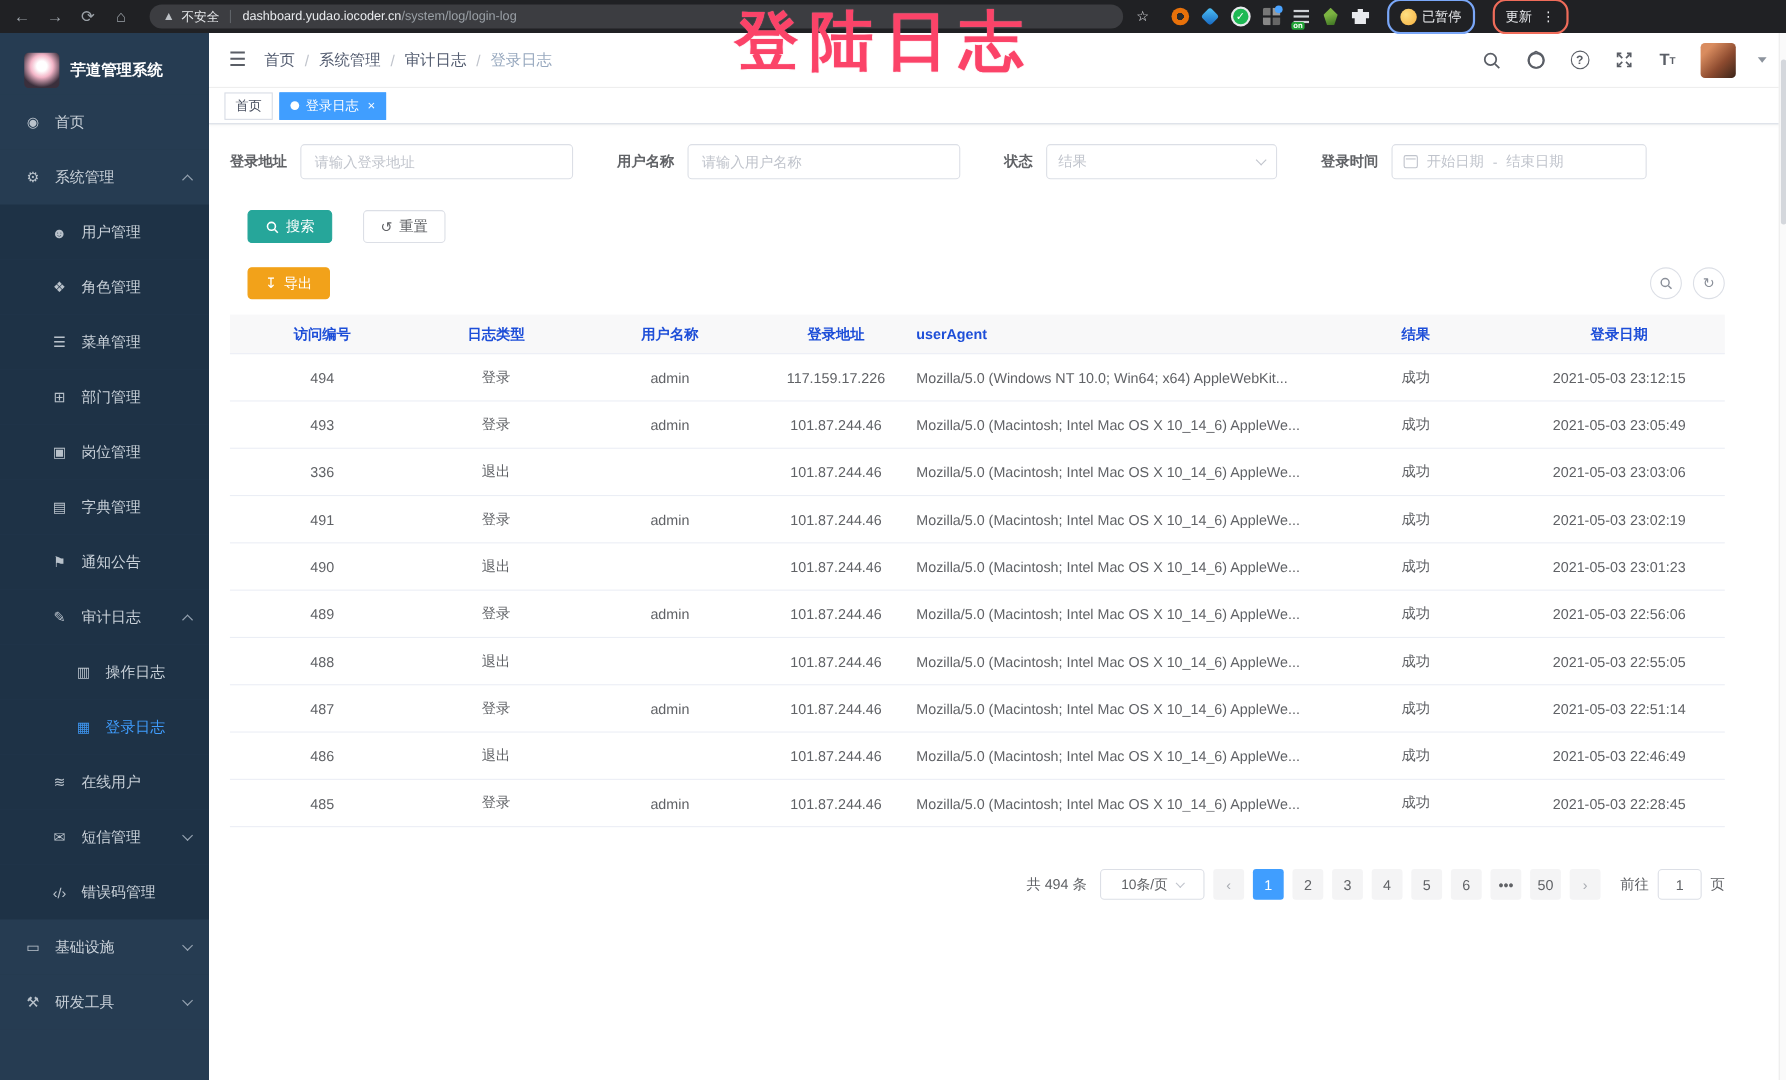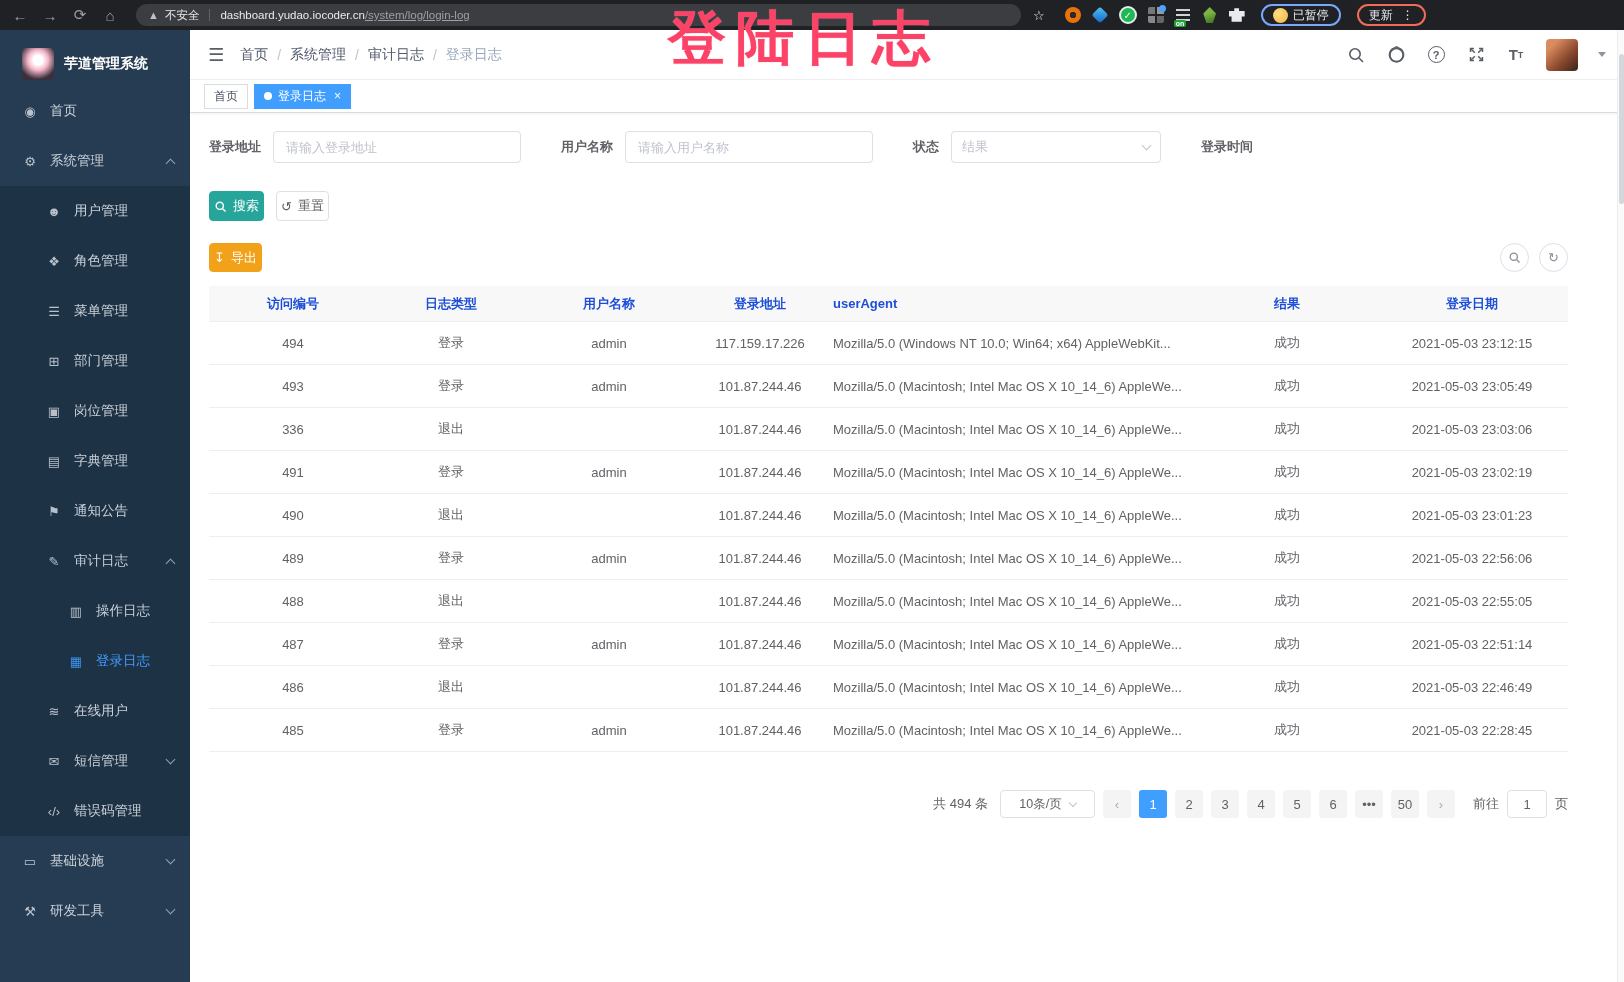--- a/index.html
+++ b/index.html
@@ -6,34 +6,34 @@
   html,body { width:1624px; height:982px; overflow:hidden; font-family:"Liberation Sans","DejaVu Sans",sans-serif; background:#fff; }
 
   
   .browser-bar { height:30px; background:#202124; display:flex; align-items:center; padding:0 8px; gap:6px; position:relative; z-index:5; }
   .nav-ic { color:#9aa0a6; font-size:15px; width:24px; height:24px; display:flex; align-items:center; justify-content:center; cursor:pointer; }
   .url-pill { flex:0 0 885px; height:22px; background:#3c3d41; border-radius:12px; display:flex; align-items:center; padding:0 12px; gap:6px; margin-left:8px; }
   .warn-ic { color:#bdc1c6; font-size:11px; }
   .url-sec { color:#e8eaed; font-size:11.5px; }
   .url-div { width:1px; height:12px; background:#5f6368; margin:0 4px; }
   .url-text { color:#e8eaed; font-size:11.5px; white-space:nowrap; }
-  .url-text .path { color:#9aa0a6;text-decoration:underline; }
+  .url-text .path { color:#9aa0a6; }
   .star-ic { color:#e8eaed; font-size:13px; margin-left:6px; }
   .ext-row { display:flex; align-items:center; gap:11px; margin-left:14px; }
   .ext { width:16px; height:16px; border-radius:50%; position:relative; }
   .ext.disc-orange { background:radial-gradient(circle at 50% 50%, #2b2b2b 28%, #e8710a 30%); }
   .ext.gem-blue { background:linear-gradient(135deg,#4fc3f7,#1565c0); border-radius:3px; transform:rotate(45deg); width:12px; height:12px; margin:2px; }
   .ext.circle-green { background:#1db954; display:flex;align-items:center;justify-content:center; color:#fff; font-size:10px; border:2px solid #e8eaed; width:18px;height:18px;}
   .ext.grid-gray { border-radius:2px; background:linear-gradient(#777,#777) 0 0/7px 7px no-repeat, linear-gradient(#999,#999) 9px 0/7px 7px no-repeat, linear-gradient(#888,#888) 0 9px/7px 7px no-repeat, linear-gradient(#666,#666) 9px 9px/7px 7px no-repeat; }
   .ext .dot { position:absolute; right:-2px; top:-2px; width:7px; height:7px; background:#4aa3ff; border-radius:50%; }
   .ext.list-on { border-radius:2px; background:linear-gradient(#cfd2d6,#cfd2d6) 1px 2px/14px 2px no-repeat, linear-gradient(#cfd2d6,#cfd2d6) 1px 7px/14px 2px no-repeat, linear-gradient(#cfd2d6,#cfd2d6) 1px 12px/14px 2px no-repeat; }
   .ext .on-badge { position:absolute; left:-1px; bottom:-4px; background:#21a336; color:#fff; font-size:7px; padding:0 2px; border-radius:2px; font-weight:bold; }
   .ext.plant { background:linear-gradient(160deg,#7cb342 40%,#33691e); clip-path:polygon(50% 0,90% 40%,70% 100%,30% 100%,10% 40%); border-radius:0; }
   .ext.puzzle { background:#e8eaed; clip-path:polygon(0 25%,35% 25%,35% 8%,65% 8%,65% 25%,100% 25%,100% 60%,82% 60%,82% 92%,18% 92%,18% 60%,0 60%); border-radius:0; }
-  .pill { height:22px; border-radius:12px; display:flex; align-items:center; gap:5px; padding:0 10px; font-size:12px; color:#e8eaed; margin-left:10px; cursor:pointer; }
+  .pill { height:32px; border-radius:12px; display:flex; align-items:center; gap:5px; padding:0 10px; font-size:12px; color:#e8eaed; margin-left:10px; cursor:pointer; }
   .pill.paused { border:2px solid #7aa7f8; }
   .pill.update { border:2px solid #ef6c5a;align-items:center; }
   .emoji-face { width:15px; height:15px; border-radius:50%; background:radial-gradient(circle at 35% 35%, #ffe082, #f5b041); }
   .kebab { color:#e8eaed; letter-spacing:0; font-size:12px; margin-left:4px; }
 
   
   .app { display:flex; height:952px; position:relative; }
 
   
   .sidebar { width:190px; background:#263c52; flex-shrink:0; overflow:hidden; }
@@ -81,21 +81,21 @@
   .f-group { display:flex; align-items:center; margin-right:40px; }
   .f-label { font-size:13px; color:#606266; font-weight:bold; margin-right:12px; white-space:nowrap; }
   .f-input { width:248px; height:32px; border:1px solid #dcdfe6; border-radius:4px; padding:0 12px; font-size:13px; color:#606266; background:#fff; }
   .f-input::placeholder { color:#c0c4cc; }
   .f-select { width:210px; height:32px; border:1px solid #dcdfe6; border-radius:4px; padding:0 10px; display:flex; align-items:center; color:#c0c4cc; font-size:13px; cursor:pointer; background:#fff; }
   .f-select .chev2 { margin-left:auto; width:7px; height:7px; border-right:1.3px solid #c0c4cc; border-bottom:1.3px solid #c0c4cc; transform:rotate(45deg); margin-top:-3px; }
   .f-daterange { width:232px; height:32px; border:1px solid #dcdfe6; border-radius:4px; display:flex; align-items:center; padding:0 10px; gap:8px; font-size:13px; color:#c0c4cc; cursor:pointer; background:#fff; }
   .cal-ic { width:13px; height:12px; border:1.3px solid #c0c4cc; border-radius:2px; position:relative; }
   .cal-ic:before { content:""; position:absolute; top:2px; left:1px; right:1px; border-top:1.3px solid #c0c4cc; }
   .btn-row { margin-top:28px; display:flex; gap:12px; }
-  .btn { height:30px; border-radius:4px; border:1px solid transparent; font-size:13px; display:inline-flex; align-items:center; gap:6px; padding:0 4px; cursor:pointer; background:#fff; }
+  .btn { height:30px; border-radius:4px; border:1px solid transparent; font-size:13px; display:inline-flex; align-items:center; gap:6px; padding:0 15px; cursor:pointer; background:#fff;margin-left:16px; }
   .btn.search { background:#26a69a; border-color:#26a69a; color:#fff; }
   .btn.reset { border-color:#dcdfe6; color:#606266; }
   .btn.export { background:#f2a21a; border-color:#f2a21a; color:#fff; height:29px; }
   .export-row { margin-top:22px; display:flex; align-items:center; }
   .right-tools { margin-left:auto; display:flex; gap:10px; }
   .circle-btn { width:29px; height:29px; border-radius:50%; border:1px solid #dcdfe6; background:#fff; color:#8a8f99; display:flex; align-items:center; justify-content:center; font-size:13px; cursor:pointer; }
 
   
   .log-table { margin-top:14px; width:100%; font-size:13px; }
   .t-head, .tr { display:grid; grid-template-columns:168px 148px 168px 134px 1fr 178px 192px; align-items:center; }
@@ -310,20 +310,26 @@
         </div>
         <div class="f-group">
           <span class="f-label">状态</span>
           <div class="f-select">
             <span>结果</span>
             <span class="chev2"></span>
           </div>
         </div>
         <div class="f-group" style="margin-right:0">
           <span class="f-label">登录时间</span>
+          <div class="f-daterange">
+            <span class="cal-ic"></span>
+            <span>开始日期</span>
+            <span>-</span>
+            <span>结束日期</span>
+          </div>
         </div>
       </div>
 
       <div class="btn-row">
         <button class="btn search">
           <svg width="13" height="13" viewBox="0 0 18 18">
               <circle cx="8" cy="8" r="5" fill="none" stroke="#fff" stroke-width="2"></circle>
               <line x1="12" y1="12" x2="16" y2="16" stroke="#fff" stroke-width="2"></line>
             </svg>
           <span>搜索</span>

